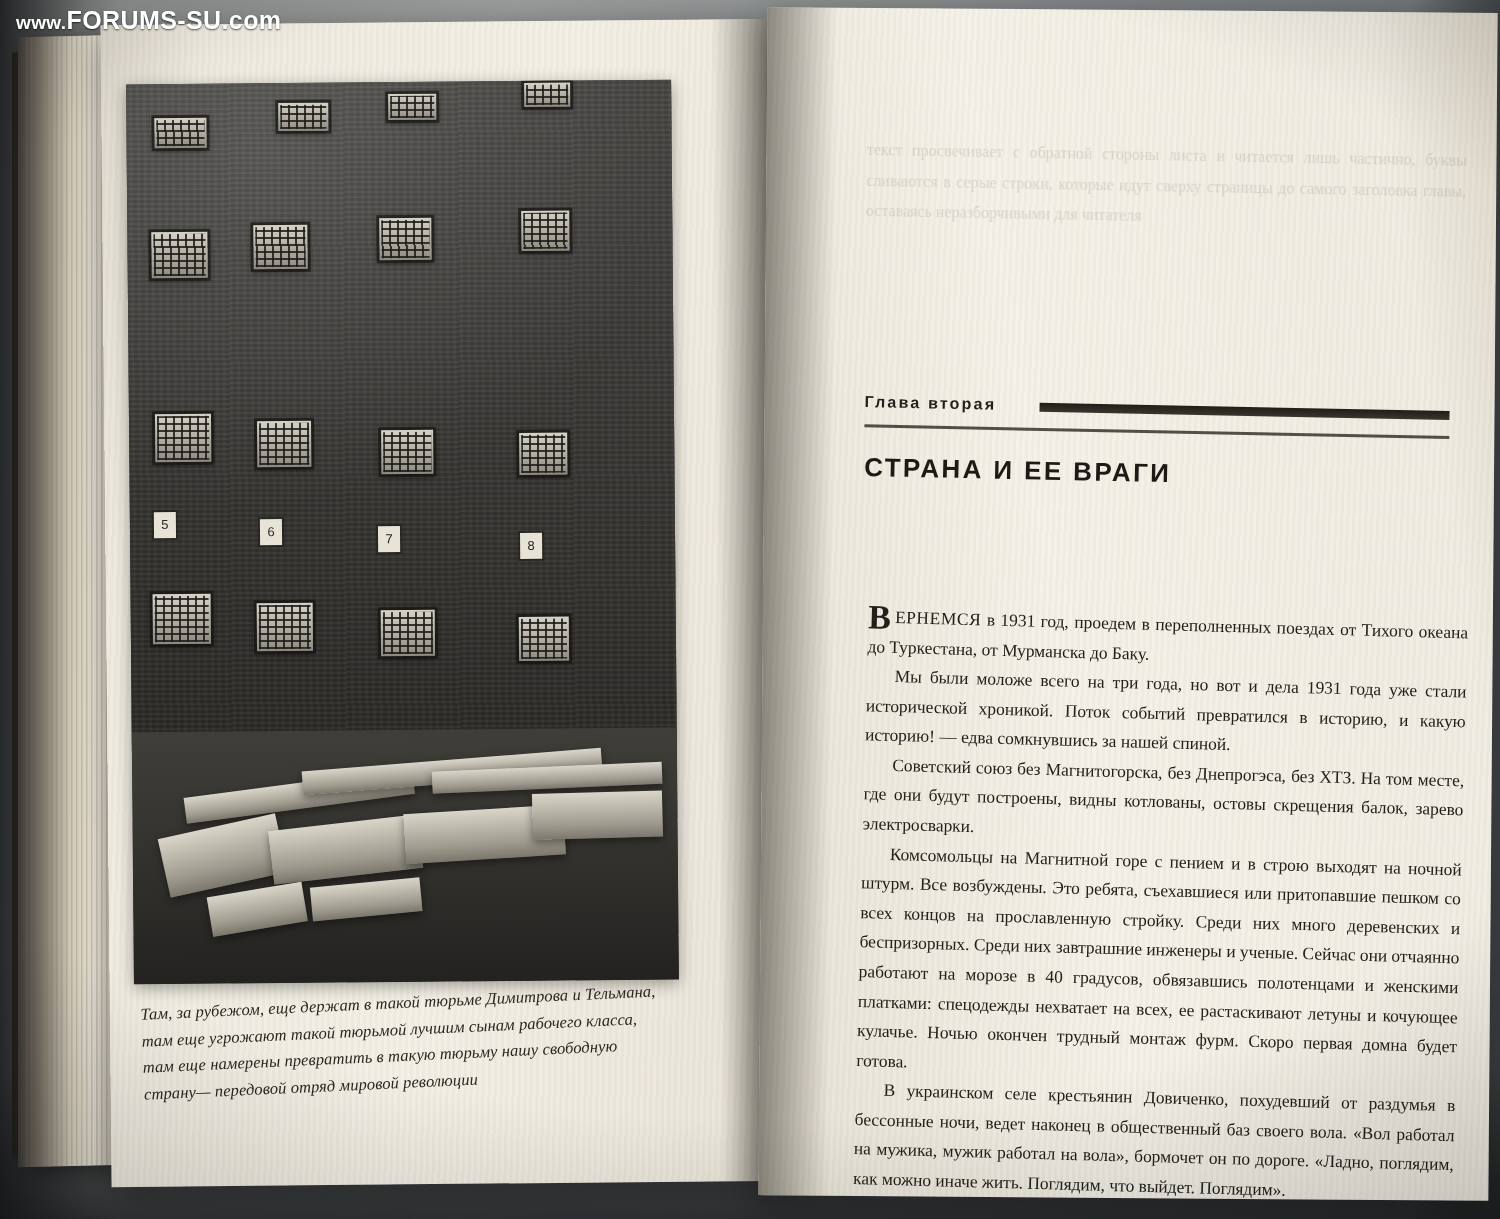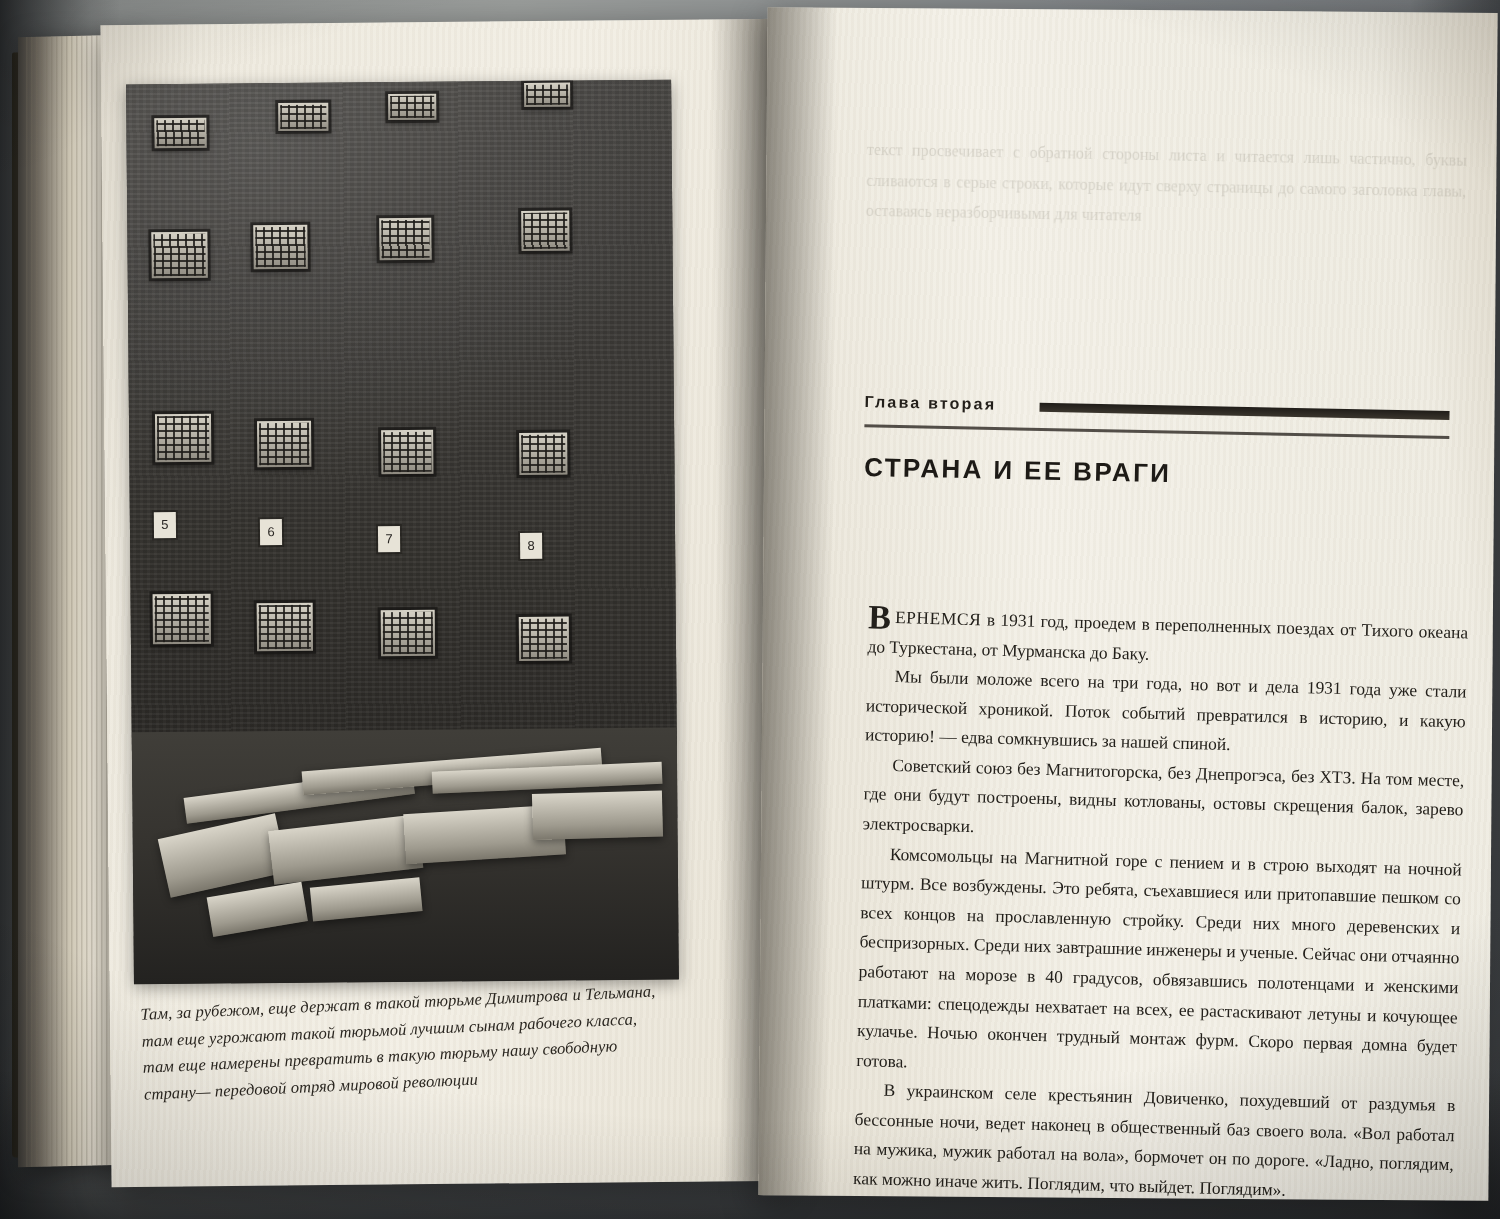--- a/index.html
+++ b/index.html
@@ -393,15 +393,16 @@
           <p>Советский союз без Магнитогорска, без Днепрогэса, без ХТЗ. На том месте, где они будут построены, видны котлованы, остовы скрещения балок, зарево электросварки.</p>
           <p>Комсомольцы на Магнитной горе с пением и в строю выходят на ночной штурм. Все возбуждены. Это ребята, съехавшиеся или притопавшие пешком со всех концов на прославленную стройку. Среди них много деревенских и беспризорных. Среди них завтрашние инженеры и ученые. Сейчас они отчаянно работают на морозе в 40 градусов, обвязавшись полотенцами и женскими платками: спецодежды нехватает на всех, ее растаскивают летуны и кочующее кулачье. Ночью окончен трудный монтаж фурм. Скоро первая домна будет готова.</p>
           <p>В украинском селе крестьянин Довиченко, похудевший от раздумья в бессонные ночи, ведет наконец в общественный баз своего вола. «Вол работал на мужика, мужик работал на вола», бормочет он по дороге. «Ладно, поглядим, как можно иначе жить. Поглядим, что выйдет. Поглядим».</p>
         </div>
 
       </div>
     </div>
 
   </div>
 
+  <div class="watermark"><span class="wm-small">www.</span><span>FORUMS-SU.com</span></div>
 
   <div class="vignette"></div>
 </div>
 
 </body></html>

